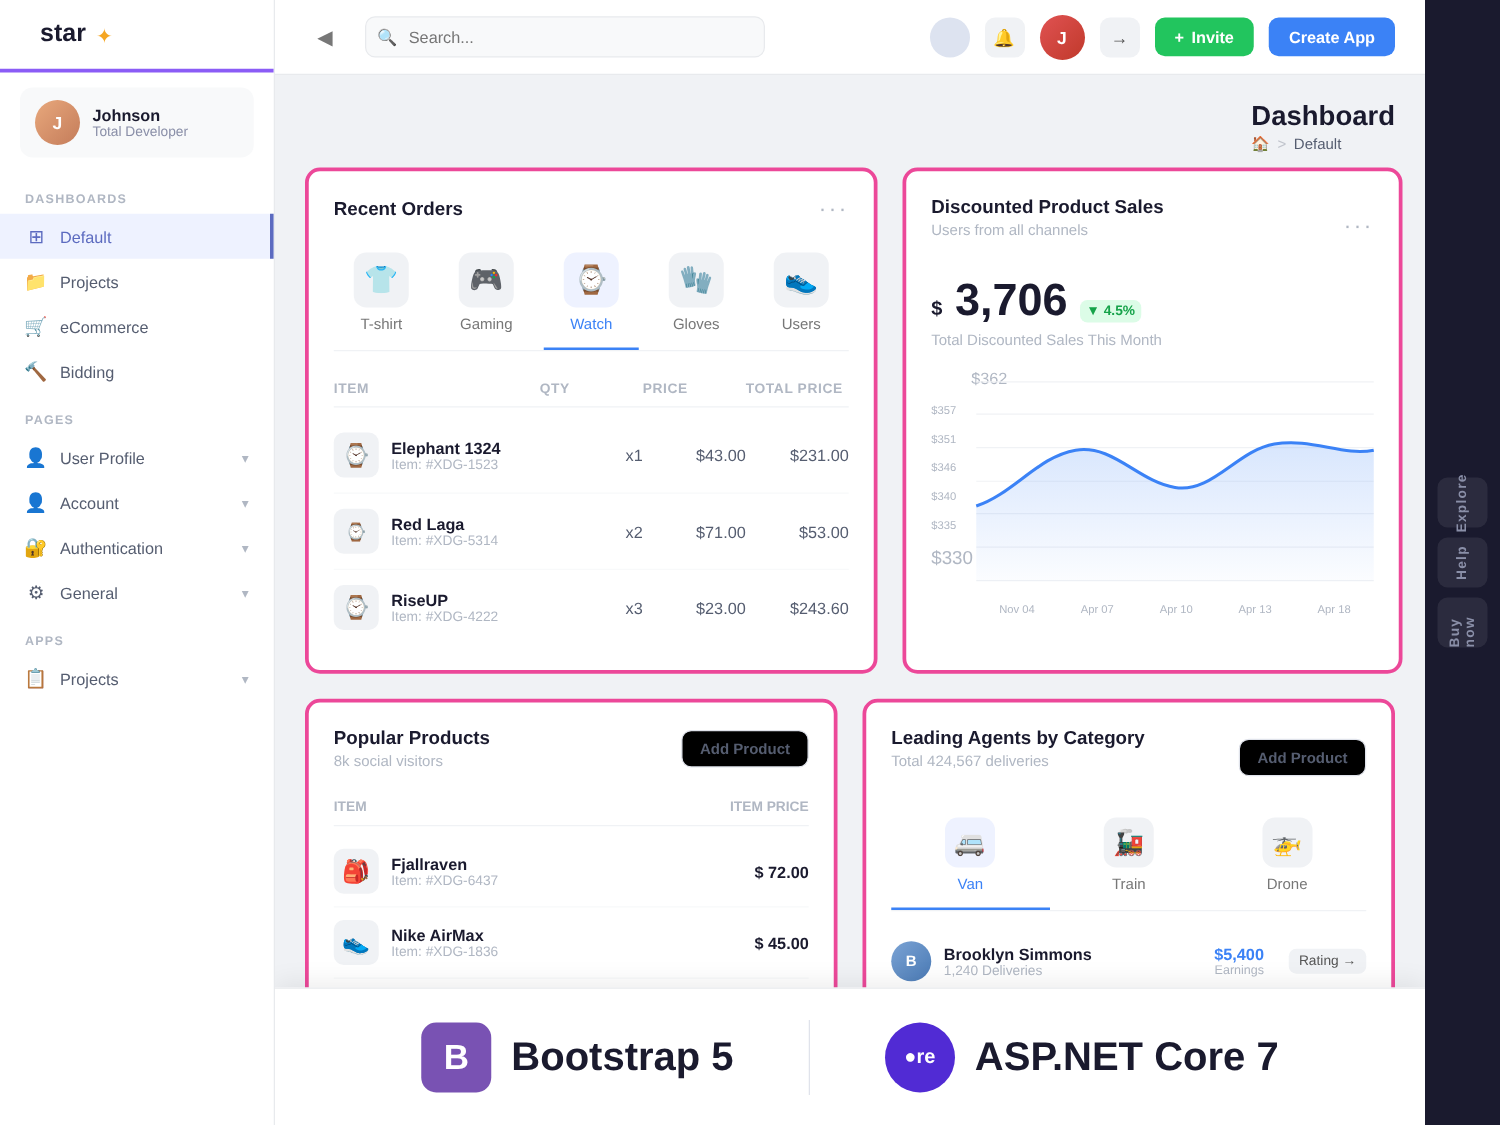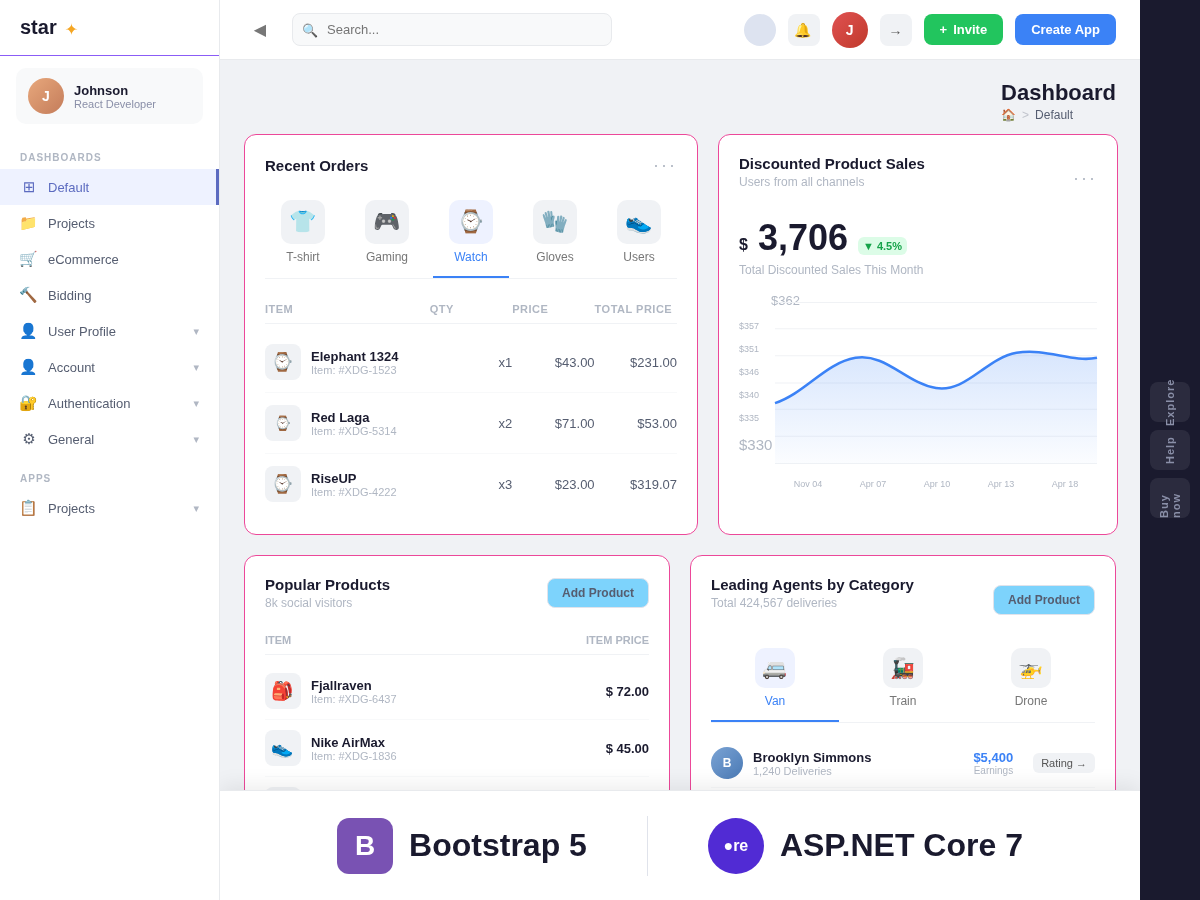--- a/index.html
+++ b/index.html
@@ -1,20 +1,20 @@
 <!DOCTYPE html>
 <html><head>
   <meta charset="utf-8">
   <style>
     * { box-sizing: border-box; margin: 0; padding: 0; }
     body { font-family: -apple-system, BlinkMacSystemFont, 'Segoe UI', sans-serif; background: #f0f2f5; display: flex; height: 900px; overflow: hidden; }
 
     
     .sidebar { width: 220px; background: #fff; border-right: 1px solid #e8eaed; display: flex; flex-direction: column; flex-shrink: 0; height: 900px; overflow-y: auto; }
-    .sidebar-logo { padding: 16px 20px; display: flex; align-items: flex-end; gap: 8px; border-bottom: 1px solid #8b5cf6; }
+    .sidebar-logo { padding: 16px 32px; display: flex; align-items: flex-end; gap: 8px; border-bottom: 3px solid #8b5cf6; }
     .sidebar-user { margin: 12px 16px; padding: 10px 12px; background: #f8f9fa; border-radius: 10px; display: flex; align-items: center; gap: 10px; }
     .user-avatar { width: 36px; height: 36px; border-radius: 50%; background: linear-gradient(135deg, #e8a87c, #c47c5a); display: flex; align-items: center; justify-content: center; color: white; font-size: 14px; font-weight: 600; overflow: hidden; }
     .user-info .user-name { font-size: 13px; font-weight: 600; color: #1a1a2e; }
     .user-info .user-role { font-size: 11px; color: #8a8fa8; }
     .sidebar-section-label { padding: 16px 20px 6px; font-size: 10px; font-weight: 700; color: #b0b7c3; letter-spacing: 1px; text-transform: uppercase; }
     .sidebar-item { display: flex; align-items: center; gap: 10px; padding: 9px 20px; cursor: pointer; color: #555d70; font-size: 13px; font-weight: 500; border-radius: 0; transition: background 0.15s; }
     .sidebar-item.active { background: #eef2ff; color: #5c6bc0; border-right: 3px solid #5c6bc0; }
     .sidebar-item .item-icon { width: 18px; height: 18px; display: flex; align-items: center; justify-content: center; font-size: 15px; }
     .sidebar-item .chevron { margin-left: auto; font-size: 11px; color: #b0b7c3; }
 
@@ -36,21 +36,21 @@
 
     
     .content { flex: 1; overflow-y: auto; padding: 0; position: relative; }
     .page-header { padding: 20px 24px 12px; display: flex; align-items: center; justify-content: flex-end; }
     .page-title { font-size: 22px; font-weight: 700; color: #1a1a2e; }
     .breadcrumb { display: flex; align-items: center; gap: 6px; font-size: 12px; color: #8a8fa8; margin-top: 2px; }
     .breadcrumb .sep { color: #c0c4cc; }
     .breadcrumb .current { color: #555d70; }
 
     
-    .card { background: #fff; border-radius: 12px; padding: 20px; border: 1px solid #ec4899; }
+    .card { background: #fff; border-radius: 12px; padding: 20px; border: 3px solid #ec4899; }
     .card-header { display: flex; align-items: center; justify-content: space-between; margin-bottom: 16px; }
     .card-title { font-size: 15px; font-weight: 700; color: #1a1a2e; }
     .card-menu { color: #b0b7c3; cursor: pointer; font-size: 18px; letter-spacing: 2px; }
 
     
     .category-tabs { display: flex; gap: 8px; margin-bottom: 16px; border-bottom: 1px solid #f0f2f5; padding-bottom: 0; }
     .cat-tab { display: flex; flex-direction: column; align-items: center; gap: 6px; padding: 8px 16px 12px; cursor: pointer; color: #777; font-size: 12px; font-weight: 500; border-bottom: 2px solid transparent; transition: all 0.15s; }
     .cat-tab.active { color: #3b82f6; border-bottom: 2px solid #3b82f6; }
     .cat-icon { width: 44px; height: 44px; border-radius: 10px; background: #f0f2f5; display: flex; align-items: center; justify-content: center; font-size: 22px; }
     .cat-tab.active .cat-icon { background: #eef2ff; }
@@ -67,21 +67,21 @@
     .item-name { font-size: 13px; font-weight: 600; color: #1a1a2e; }
     .item-sku { font-size: 11px; color: #b0b7c3; }
     .table-cell { font-size: 13px; color: #555d70; text-align: right; font-weight: 500; }
     .sales-subtitle { font-size: 12px; color: #b0b7c3; margin-top: 2px; margin-bottom: 12px; }
     .sales-amount { display: flex; align-items: baseline; gap: 10px; margin-bottom: 4px; }
     .amount-dollar { font-size: 16px; color: #1a1a2e; font-weight: 600; vertical-align: super; }
     .amount-value { font-size: 36px; font-weight: 800; color: #1a1a2e; }
     .amount-badge { background: #dcfce7; color: #16a34a; font-size: 11px; font-weight: 600; padding: 3px 5px; border-radius: 6px; display: flex; align-items: center; gap: 3px; }
     .amount-label { font-size: 12px; color: #b0b7c3; margin-bottom: 16px; }
     .card-subtitle { font-size: 12px; color: #b0b7c3; margin-top: 2px; }
-    .btn-add { background: #7dd3fc; border: 1px solid #e0e3eb; color: #555d70; padding: 7px 14px; border-radius: 8px; font-size: 12px; font-weight: 600; cursor: pointer; }
+    .btn-add { background: #000000; border: 1px solid #e0e3eb; color: #555d70; padding: 7px 14px; border-radius: 8px; font-size: 12px; font-weight: 600; cursor: pointer; }
     .products-table-header { display: grid; grid-template-columns: 2fr 1fr; padding: 8px 0; border-bottom: 1px solid #f0f2f5; margin-bottom: 8px; }
     .products-table-header span { font-size: 11px; font-weight: 600; color: #b0b7c3; text-transform: uppercase; }
     .products-table-header span:last-child { text-align: right; }
     .product-row { display: grid; grid-template-columns: 2fr 1fr; padding: 10px 0; border-bottom: 1px solid #f8f9fa; align-items: center; }
     .product-row:last-child { border-bottom: none; }
     .product-price { font-size: 13px; font-weight: 600; color: #1a1a2e; text-align: right; }
     .agents-subtitle { font-size: 12px; color: #b0b7c3; margin-top: 2px; margin-bottom: 14px; }
     .agent-tabs { display: flex; gap: 0; margin-bottom: 16px; border-bottom: 1px solid #f0f2f5; }
     .agent-tab { display: flex; flex-direction: column; align-items: center; gap: 6px; padding: 8px 20px 12px; cursor: pointer; color: #777; font-size: 12px; font-weight: 500; border-bottom: 2px solid transparent; flex: 1; }
     .agent-tab.active { color: #3b82f6; border-bottom: 2px solid #3b82f6; }
@@ -114,21 +114,21 @@
 
 <div class="sidebar">
   <div class="sidebar-logo">
     <span style="font-size:20px;font-weight:800;color:#1a1a2e;">star</span>
     <span style="color:#f5a623;font-size:16px;">✦</span>
   </div>
   <div class="sidebar-user">
     <div class="user-avatar" style="background:linear-gradient(135deg,#e8a87c,#c47c5a);">J</div>
     <div class="user-info">
       <div class="user-name">Johnson</div>
-      <div class="user-role">React Developer</div>
+      <div class="user-role">Total Developer</div>
     </div>
   </div>
 
   <div class="sidebar-section-label">DASHBOARDS</div>
   <div class="sidebar-item active">
     <span class="item-icon">⊞</span>
     <span>Default</span>
   </div>
   <div class="sidebar-item">
     <span class="item-icon">📁</span>
@@ -136,20 +136,21 @@
   </div>
   <div class="sidebar-item">
     <span class="item-icon">🛒</span>
     <span>eCommerce</span>
   </div>
   <div class="sidebar-item">
     <span class="item-icon">🔨</span>
     <span>Bidding</span>
   </div>
 
+  <div class="sidebar-section-label">PAGES</div>
   <div class="sidebar-item">
     <span class="item-icon">👤</span>
     <span>User Profile</span>
     <span class="chevron">▾</span>
   </div>
   <div class="sidebar-item">
     <span class="item-icon">👤</span>
     <span>Account</span>
     <span class="chevron">▾</span>
   </div>
@@ -272,21 +273,21 @@
             <div class="table-row">
               <div class="item-info">
                 <div class="item-img">⌚</div>
                 <div>
                   <div class="item-name">RiseUP</div>
                   <div class="item-sku">Item: #XDG-4222</div>
                 </div>
               </div>
               <div class="table-cell">x3</div>
               <div class="table-cell">$23.00</div>
-              <div class="table-cell">$319.07</div>
+              <div class="table-cell">$243.60</div>
             </div>
           </div>
         </div>
 
         <div class="card">
           <div class="card-header">
             <div>
               <span class="card-title">Discounted Product Sales</span>
               <div class="sales-subtitle">Users from all channels</div>
             </div>

